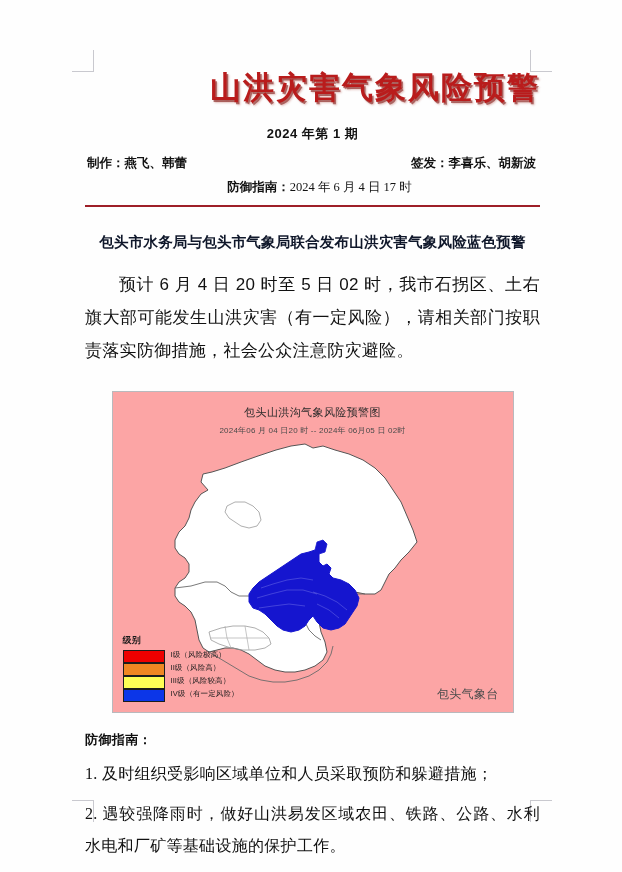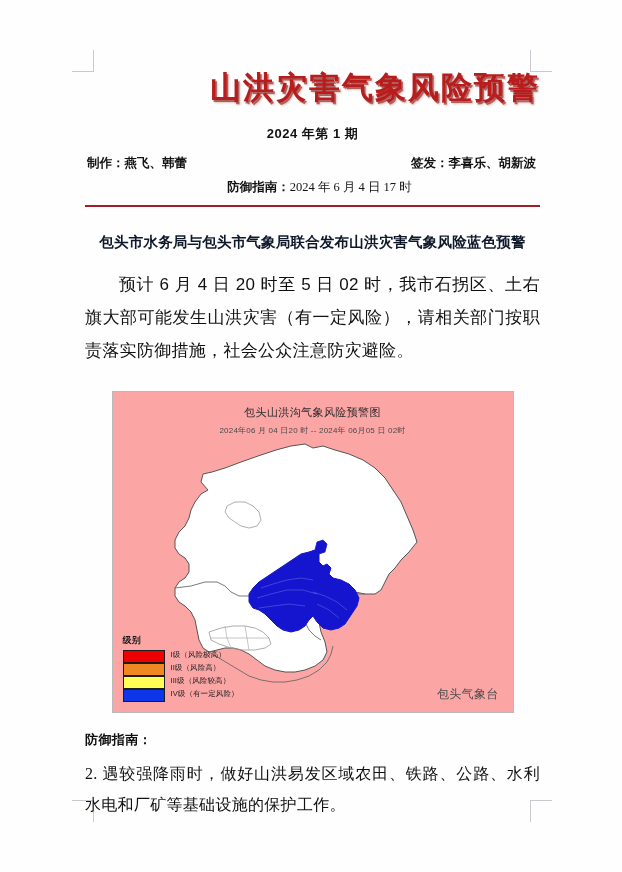--- a/index.html
+++ b/index.html
@@ -354,17 +354,18 @@
           <div class="legend-swatch" style="background:#0c36e8"></div>
           <div class="legend-label">IV级（有一定风险）</div>
         </div>
       </div>
 
       <div class="map-attrib">包头气象台</div>
     </div>
 
     <div class="guide-title">防御指南：</div>
 
+    <div class="guide-item">1. 及时组织受影响区域单位和人员采取预防和躲避措施；</div>
 
     <div class="guide-item">2. 遇较强降雨时，做好山洪易发区域农田、铁路、公路、水利水电和厂矿等基础设施的保护工作。</div>
 
   </div>
 </div>
 
 </body></html>

